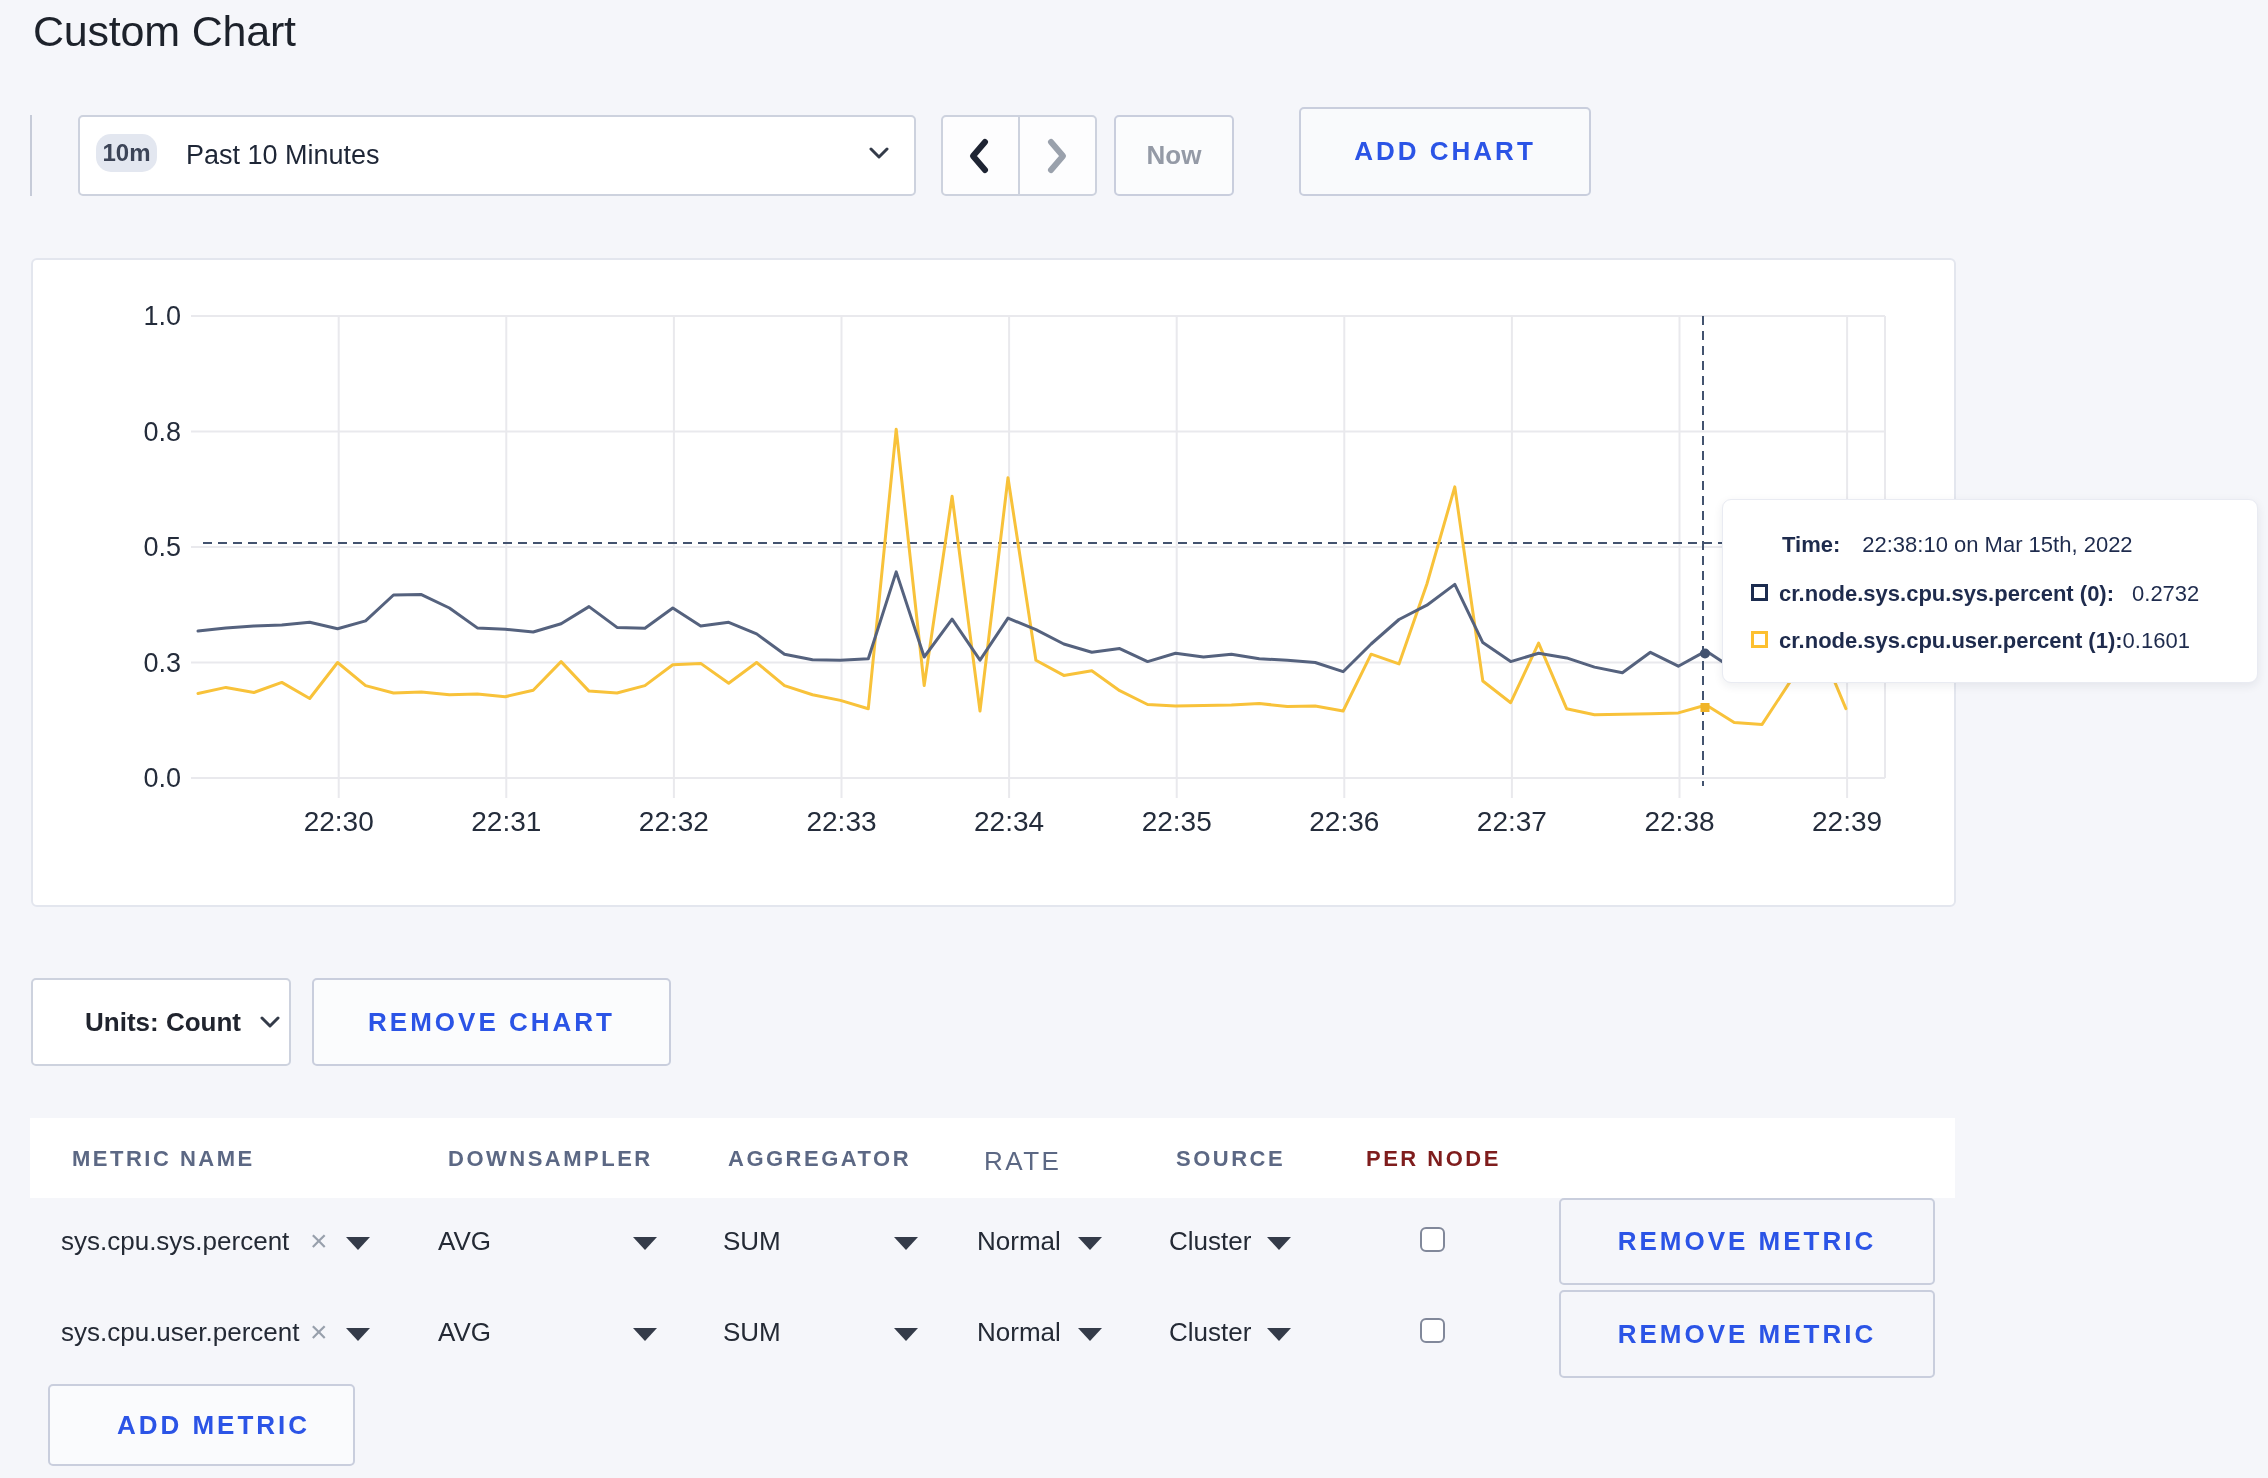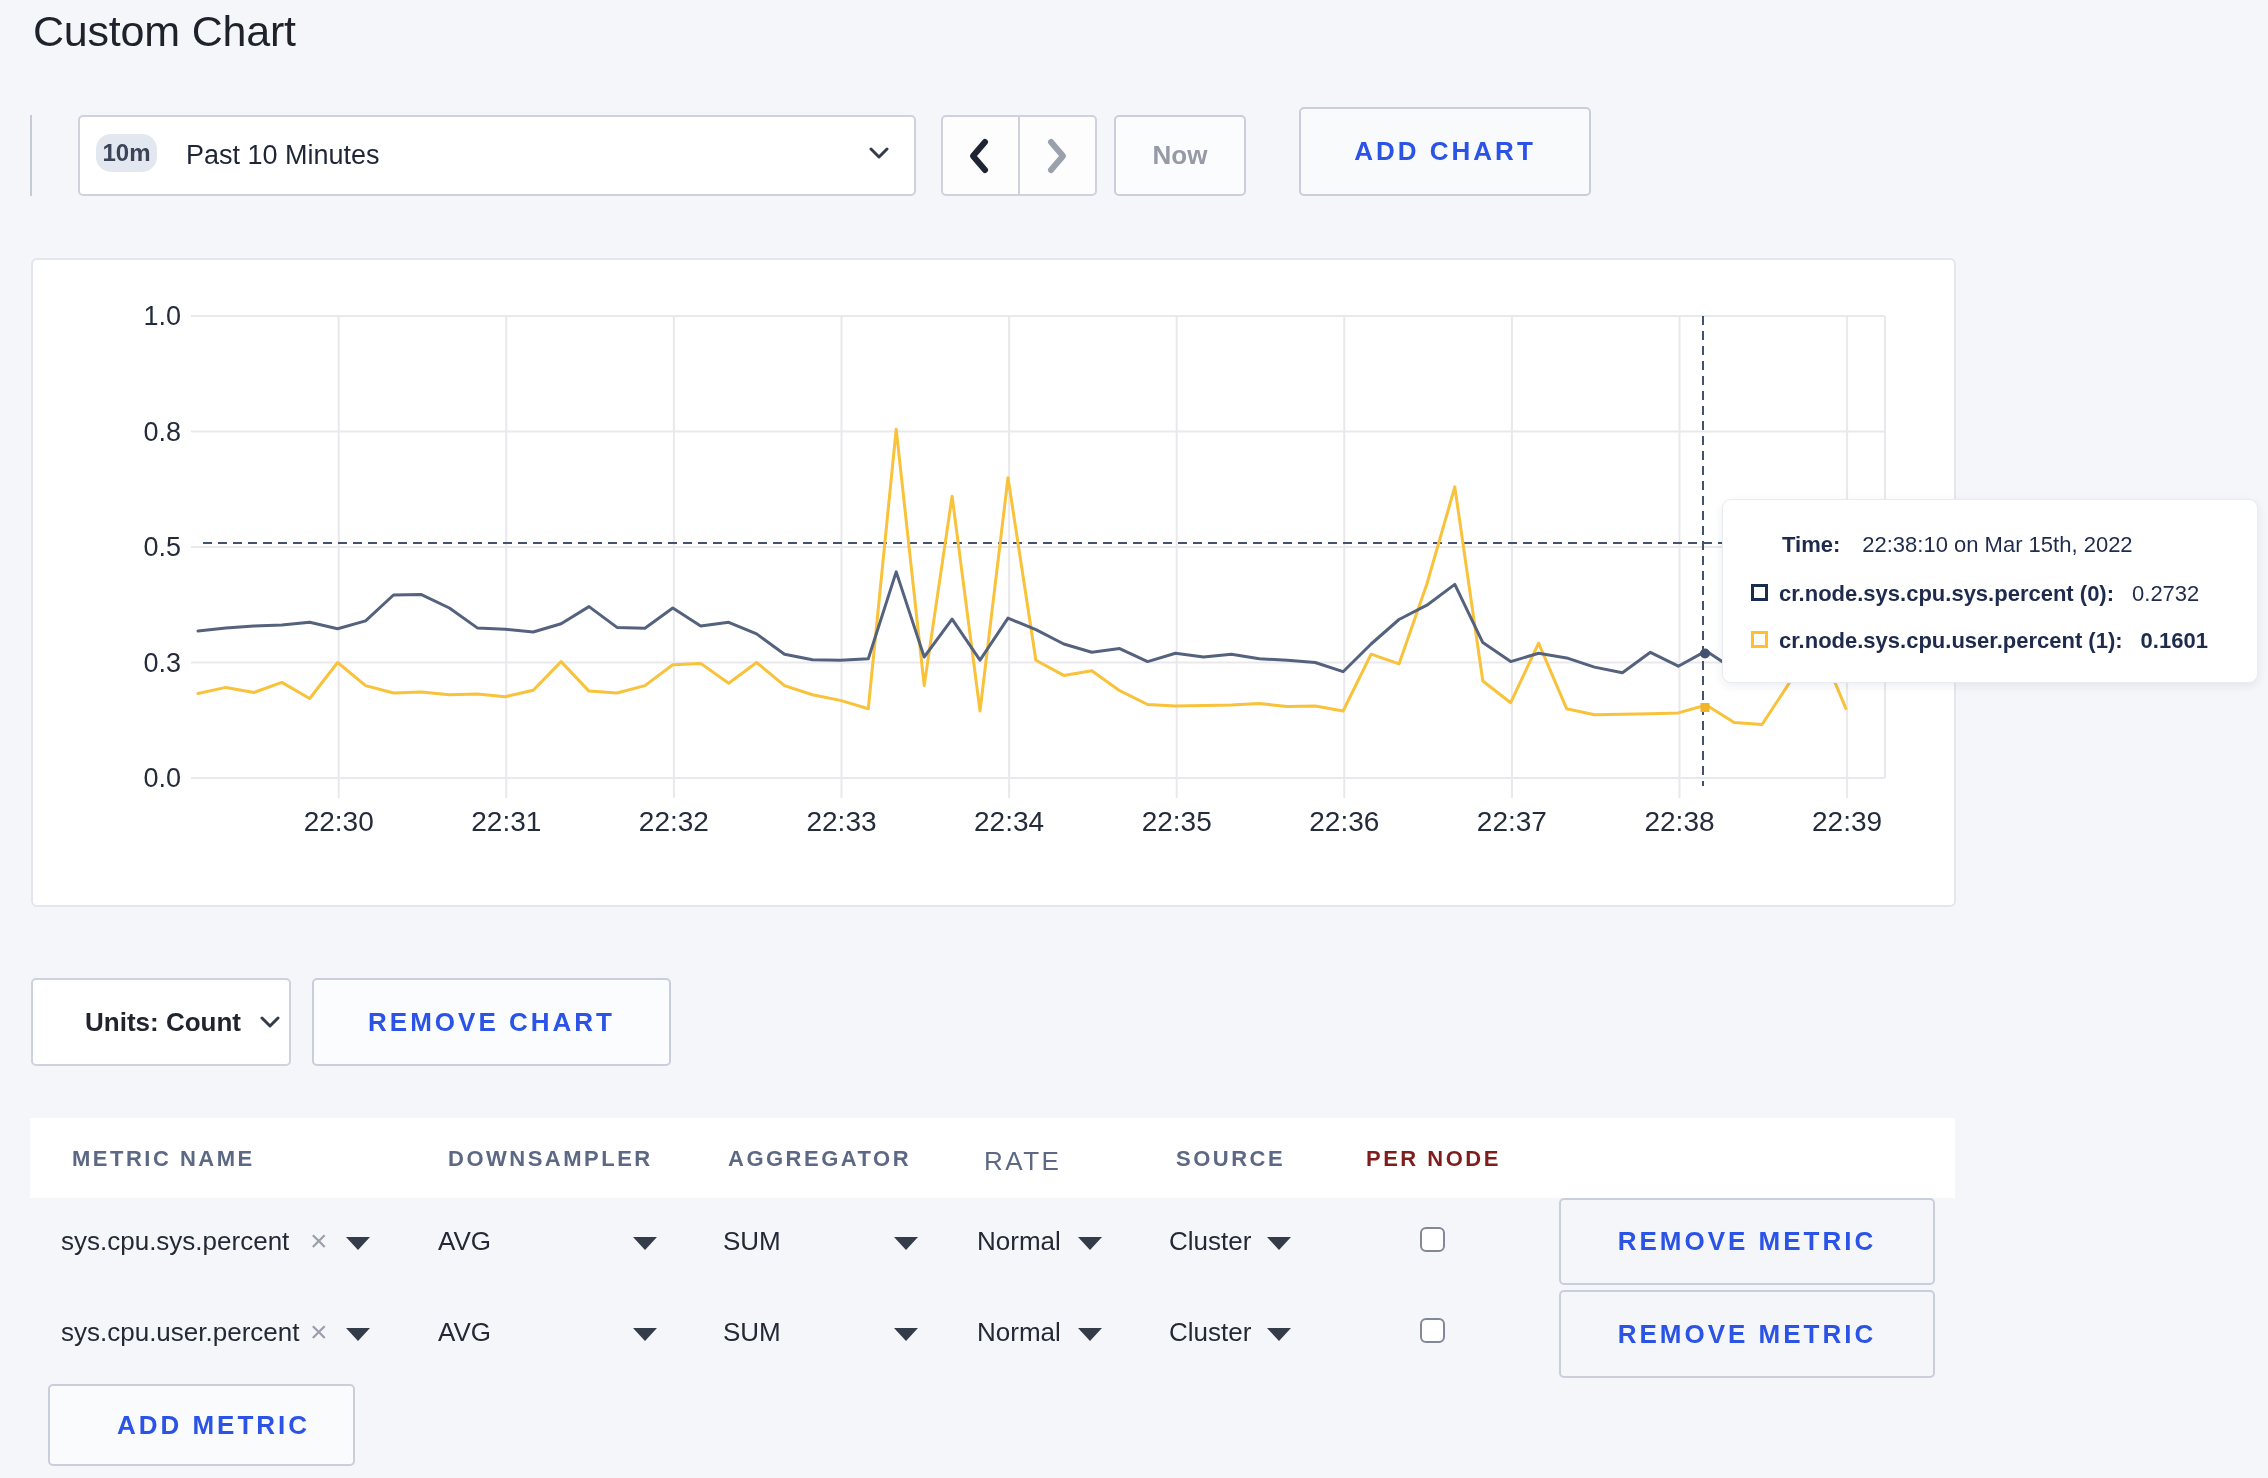--- a/index.html
+++ b/index.html
@@ -22,21 +22,21 @@
 
 <div class="abs" style="left:941px;top:115px;width:156px;height:81px;background:#fdfdfe;border:2px solid #cdd2de;border-radius:5px;"></div>
 <div class="abs" style="left:1018px;top:115px;width:2px;height:81px;background:#cdd2de;"></div>
 <svg class="abs" style="left:966px;top:137px;" width="26" height="38" viewBox="0 0 26 38">
     <polyline points="19,5 7,19 19,33" fill="none" stroke="#1e2433" stroke-width="6" stroke-linecap="round" stroke-linejoin="round"></polyline>
   </svg>
 <svg class="abs" style="left:1044px;top:137px;" width="26" height="38" viewBox="0 0 26 38">
     <polyline points="7,5 19,19 7,33" fill="none" stroke="#9aa1ac" stroke-width="6" stroke-linecap="round" stroke-linejoin="round"></polyline>
   </svg>
 
-<div class="btn" style="left:1114px;top:115px;width:132px;height:81px;background:#fbfcfd;">
+<div class="btn" style="left:1114px;top:115px;width:120px;height:81px;background:#fbfcfd;">
     <span style="font-size:26px;font-weight:bold;color:#949aa6;">Now</span>
   </div>
 <div class="btn" style="left:1299px;top:107px;width:292px;height:89px;background:#f9fafc;">
     <span class="bluetxt">ADD CHART</span>
   </div>
 
 <div class="abs" style="left:31px;top:258px;width:1925px;height:649px;background:#fff;border:2px solid #e3e6ee;border-radius:6px;"></div>
 <svg class="abs" style="left:31px;top:258px;" width="1925" height="649" viewBox="0 0 1925 649">
 <line x1="160" y1="58" x2="1854" y2="58" stroke="#e9e9ed" stroke-width="2"></line>
     <line x1="160" y1="173.5" x2="1854" y2="173.5" stroke="#e9e9ed" stroke-width="2"></line>
@@ -85,21 +85,21 @@
 <polyline points="167.0,373.1 194.9,369.9 222.9,368.0 250.8,367.1 278.7,364.3 306.6,370.8 334.6,362.9 362.5,337.0 390.4,336.6 418.4,350.0 446.3,369.9 474.2,371.2 502.2,374.0 530.1,365.7 558.0,348.6 586.0,369.4 613.9,370.3 641.8,350.0 669.7,368.0 697.7,364.3 725.6,375.9 753.5,396.2 781.5,401.7 809.4,402.2 837.3,400.8 865.2,313.9 893.2,399.0 921.1,361.1 949.0,402.2 977.0,360.1 1004.9,371.7 1032.8,386.0 1060.8,394.3 1088.7,390.6 1116.6,403.6 1144.5,395.3 1172.5,399.0 1200.4,396.2 1228.3,400.8 1256.3,402.2 1284.2,404.5 1312.1,413.7 1340.1,386.0 1368.0,361.5 1395.9,347.2 1423.8,326.4 1451.8,384.6 1479.7,403.6 1507.6,395.3 1535.6,399.9 1563.5,409.1 1591.4,414.7 1619.4,394.3 1647.3,408.2 1675.2,392.9 1703.2,411.4 1731.1,404.5 1759.0,405.4 1786.9,403.6 1814.9,404.5" fill="none" stroke="#55627e" stroke-width="3" stroke-linejoin="round" stroke-linecap="round"></polyline>
 <circle cx="1674" cy="395.5" r="5" fill="#42526f"></circle>
 <rect x="1669.5" y="445" width="9" height="9" fill="#f0b429"></rect>
 </svg>
 
 <div class="abs" style="left:1722px;top:499px;width:536px;height:184px;background:#fff;border:1px solid #e9ebf2;border-radius:9px;box-shadow:0 3px 10px rgba(30,40,70,0.08);"></div>
 <div class="abs" style="left:1782px;top:532px;font-size:22px;color:#1e2b4d;"><b>Time:</b><span style="margin-left:22px;">22:38:10 on Mar 15th, 2022</span></div>
 <div class="abs" style="left:1751px;top:584px;width:17px;height:17px;border:3px solid #1c2c4f;"></div>
 <div class="abs" style="left:1779px;top:581px;font-size:22px;color:#1e2b4d;"><b>cr.node.sys.cpu.sys.percent (0):</b><span style="margin-left:18px;">0.2732</span></div>
 <div class="abs" style="left:1751px;top:631px;width:17px;height:17px;border:3px solid #fdc02f;"></div>
-<div class="abs" style="left:1779px;top:628px;font-size:22px;color:#1e2b4d;"><b>cr.node.sys.cpu.user.percent (1):</b><span style="margin-left:18px;font-weight:bold;">0.1601</span></div>
+<div class="abs" style="left:1779px;top:628px;font-size:22px;color:#1e2b4d;"><b>cr.node.sys.cpu.user.percent (1):</b><span style="">0.1601</span></div>
 
 <div class="btn" style="left:31px;top:978px;width:260px;height:88px;background:#fff;border-color:#cdd2de;padding-left:44px;">
   <span style="font-size:26px;font-weight:bold;color:#20242e;">Units: Count</span>
   <svg style="margin-left:18px;" width="22" height="16" viewBox="0 0 22 16">
       <polyline points="3,4 11,12 19,4" fill="none" stroke="#343b49" stroke-width="3" stroke-linecap="round" stroke-linejoin="round"></polyline>
     </svg>
 </div>
 <div class="btn" style="left:312px;top:978px;width:359px;height:88px;background:#fbfcfd;">
     <span class="bluetxt">REMOVE CHART</span>
   </div>

